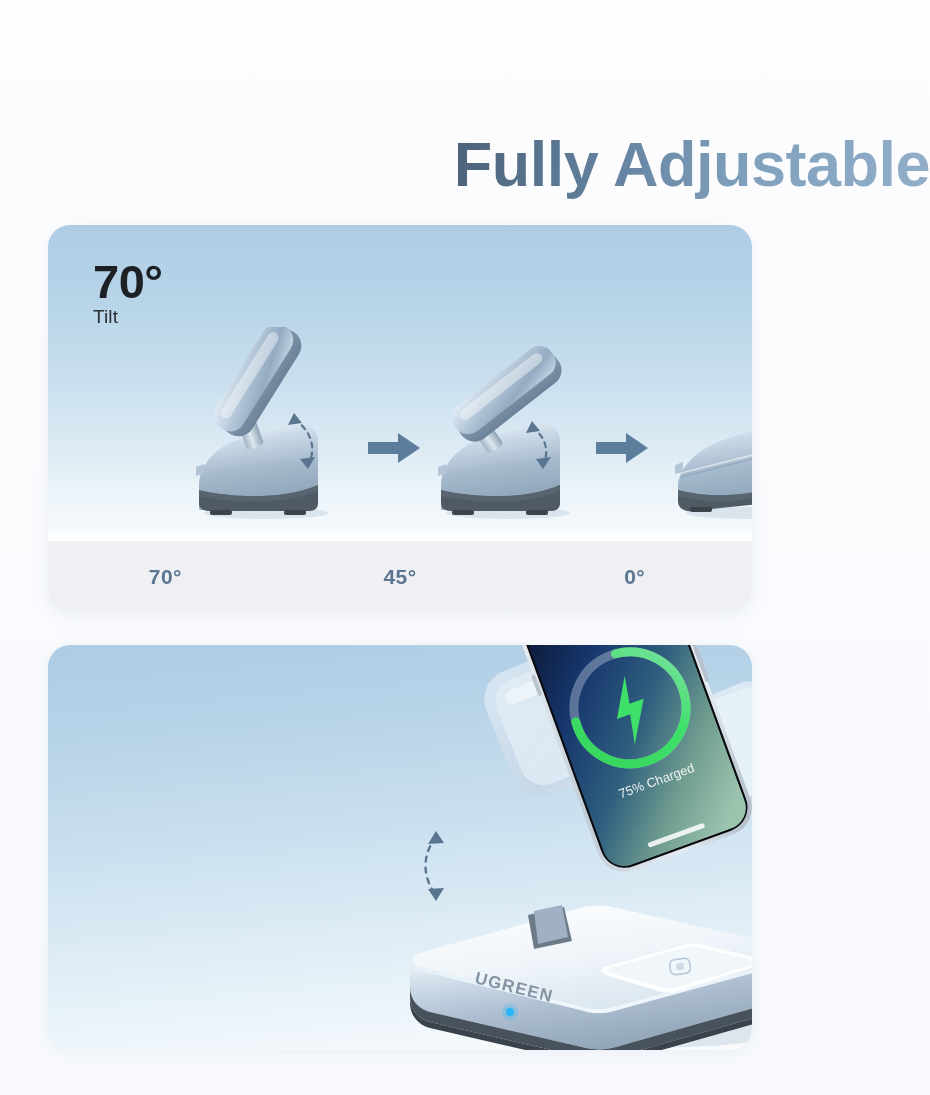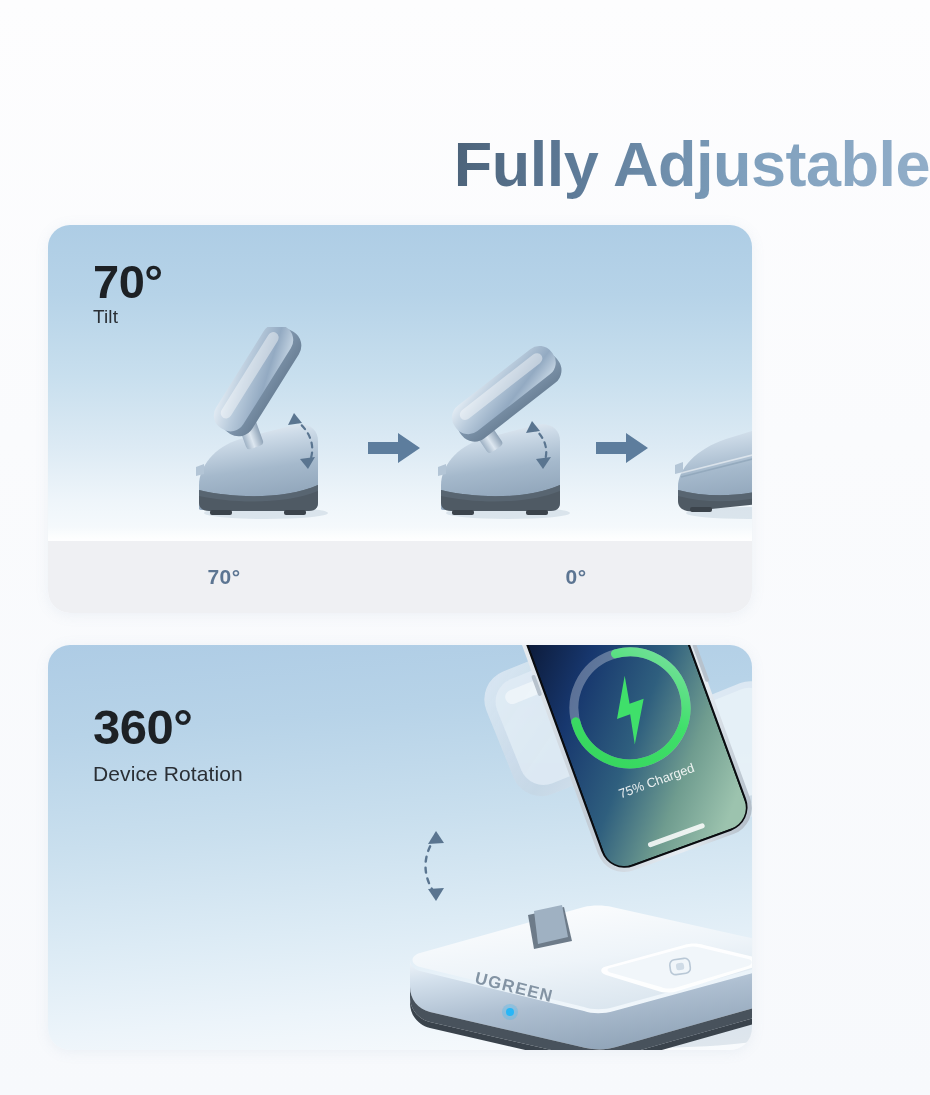--- a/index.html
+++ b/index.html
@@ -281,30 +281,27 @@
         <rect x="116" y="174" width="22" height="5" rx="2" fill="#3b434b"></rect>
         <path d="M27,138 L35,135 L35,145 L27,147 Z" fill="#b3c5d6"></path>
       </svg>
     </div>
 
     <div class="shelf-line"></div>
   </div>
 
   <div class="angle-strip">
     <div class="angle-cell">70°</div>
+    <div class="angle-cell">45°</div>
     <div class="angle-cell">0°</div>
   </div>
 </div>
 
 <div class="card" id="card-rotation">
 
-  <div class="label-block" id="rot-label">
-    <div class="big-deg">360°</div>
-    <div class="sub-label">Device Rotation</div>
-  </div>
 
   <div class="hero-wrap">
     <svg viewBox="0 0 520 440" width="520" height="440">
       <defs>
         <linearGradient id="baseBody" x1="0.1" y1="0" x2="0.6" y2="1">
           <stop offset="0%" stop-color="#f4f8fc"></stop>
           <stop offset="22%" stop-color="#d3e0ec"></stop>
           <stop offset="55%" stop-color="#aebfd1"></stop>
           <stop offset="100%" stop-color="#8fa3b7"></stop>
         </linearGradient>

